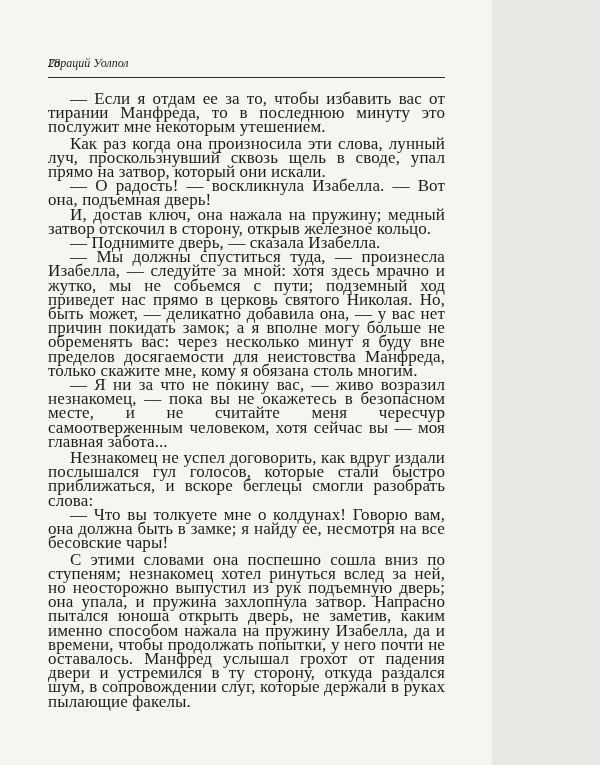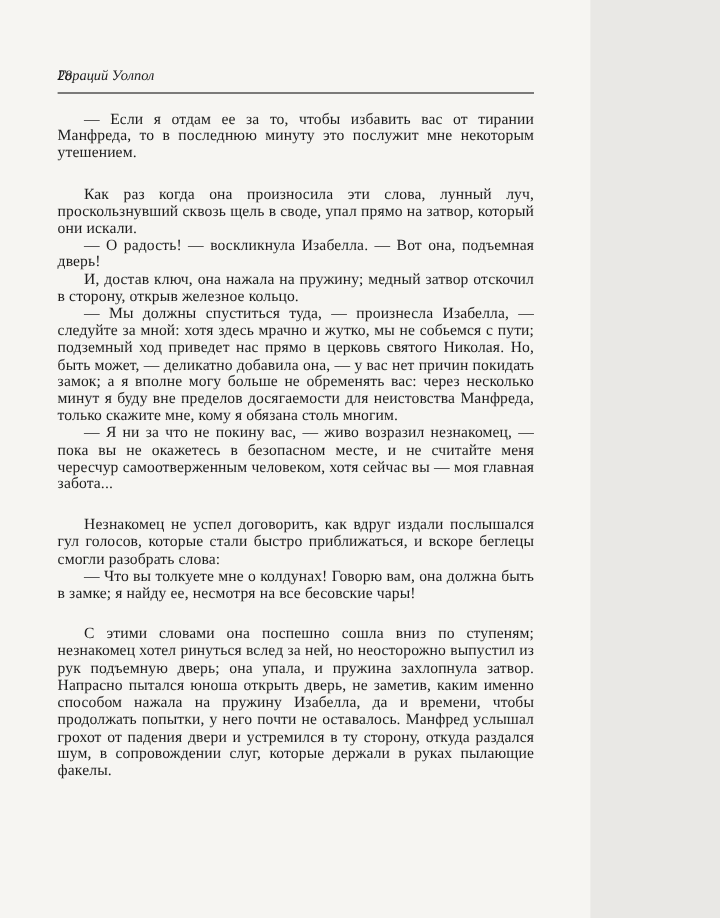--- a/index.html
+++ b/index.html
@@ -37,43 +37,44 @@
   .rule {
     margin-top: 6px;
     height: 1px;
     background: #2a2a2a;
   }
   .text-block {
     margin-top: 14px;
   }
   .text-block p.para {
     margin: 0;
-    font-size: 13px;
+    font-size: 17px;
     line-height: 14.2px;
     text-align: justify;
     text-indent: 22px;
     letter-spacing: 0.1px;
   }
   .text-block p.para.spaced {
-    margin-top: 20px;
+    margin-top: 2px;
   }
 </style>
 </head>
 <body>
 
 <div class="page">
   <div class="header">
     <span class="page-num">28</span>
     <span class="running-title">Гораций Уолпол</span>
   </div>
   <div class="rule"></div>
   <div class="text-block">
       <p class="para">— Если я отдам ее за то, чтобы избавить вас от тирании Манфреда, то в последнюю минуту это послужит мне некоторым утешением.</p>
       <p class="para spaced">Как раз когда она произносила эти слова, лунный луч, проскользнувший сквозь щель в своде, упал прямо на затвор, который они искали.</p>
       <p class="para">— О радость! — воскликнула Изабелла. — Вот она, подъемная дверь!</p>
       <p class="para">И, достав ключ, она нажала на пружину; медный затвор отскочил в сторону, открыв железное кольцо.</p>
+      <p class="para">— Поднимите дверь, — сказала Изабелла.</p>
       <p class="para">— Мы должны спуститься туда, — произнесла Изабелла, — следуйте за мной: хотя здесь мрачно и жутко, мы не собьемся с пути; подземный ход приведет нас прямо в церковь святого Николая. Но, быть может, — деликатно добавила она, — у вас нет причин покидать замок; а я вполне могу больше не обременять вас: через несколько минут я буду вне пределов досягаемости для неистовства Манфреда, только скажите мне, кому я обязана столь многим.</p>
       <p class="para">— Я ни за что не покину вас, — живо возразил незнакомец, — пока вы не окажетесь в безопасном месте, и не считайте меня чересчур самоотверженным человеком, хотя сейчас вы — моя главная забота...</p>
       <p class="para spaced">Незнакомец не успел договорить, как вдруг издали послышался гул голосов, которые стали быстро приближаться, и вскоре беглецы смогли разобрать слова:</p>
       <p class="para">— Что вы толкуете мне о колдунах! Говорю вам, она должна быть в замке; я найду ее, несмотря на все бесовские чары!</p>
       <p class="para spaced">С этими словами она поспешно сошла вниз по ступеням; незнакомец хотел ринуться вслед за ней, но неосторожно выпустил из рук подъемную дверь; она упала, и пружина захлопнула затвор. Напрасно пытался юноша открыть дверь, не заметив, каким именно способом нажала на пружину Изабелла, да и времени, чтобы продолжать попытки, у него почти не оставалось. Манфред услышал грохот от падения двери и устремился в ту сторону, откуда раздался шум, в сопровождении слуг, которые держали в руках пылающие факелы.</p>
     </div>
 </div>
 
 </body></html>

